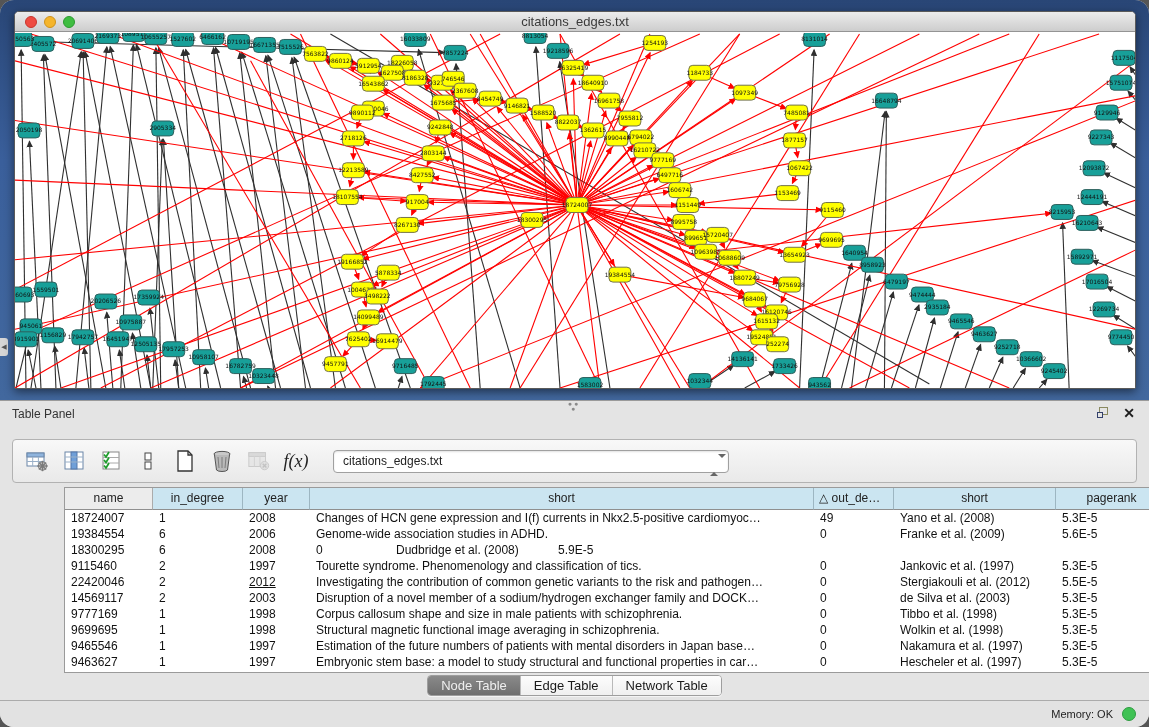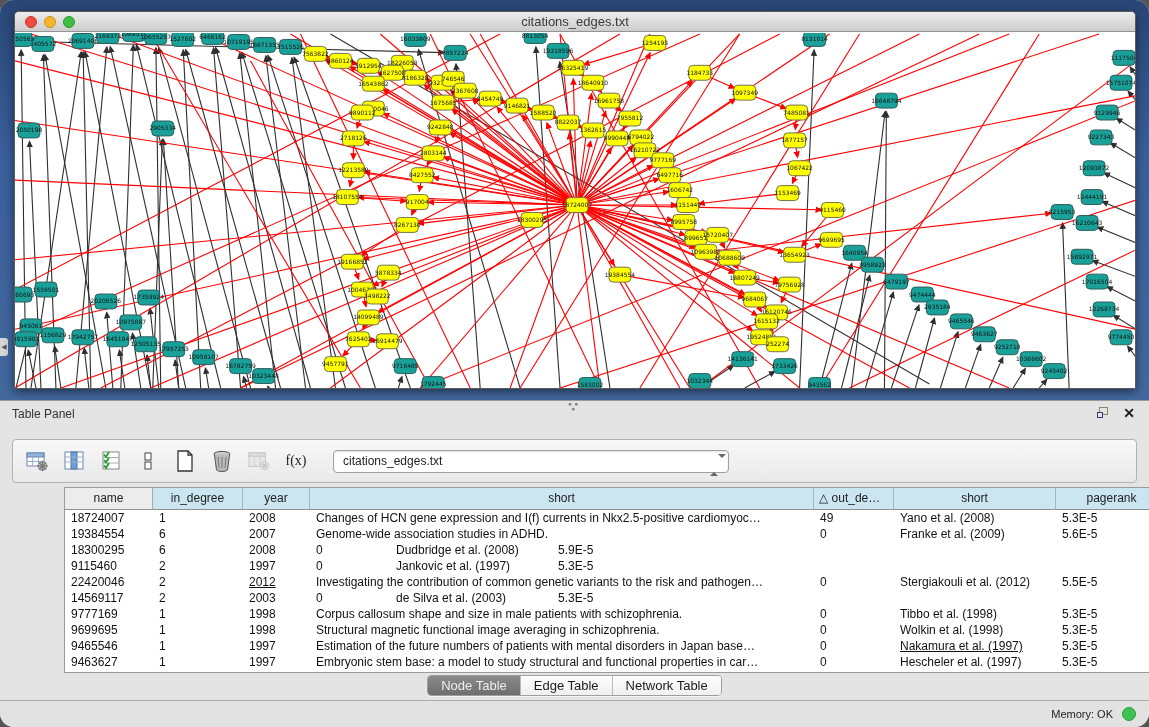--- a/index.html
+++ b/index.html
@@ -34,21 +34,21 @@
   .ph-icons{position:absolute;right:14px;top:5px;display:flex;gap:14px;align-items:center;}
   .float-icon{position:relative;width:12px;height:12px;}
   .float-icon .sq1{position:absolute;left:2px;top:0;width:9px;height:8px;border:1px solid #8a8a60;}
   .float-icon .sq2{position:absolute;left:0;top:5px;width:6px;height:6px;border:1px solid #33406b;background:#e4e4e4;}
   .close-x{font-size:14px;font-weight:bold;color:#1c1c1c;line-height:14px;}
   .toolbar-box{position:absolute;left:12px;top:38px;width:1125px;height:44px;
                border:1px solid #b2b2b2;border-radius:4px;
                background:linear-gradient(#f8f8f8,#e9e9e9);
                display:flex;align-items:center;padding-left:12px;gap:13px;}
   .tb-icon{width:24px;height:22px;display:flex;align-items:center;justify-content:center;}
-  .fx{font-family:"Liberation Serif",serif;font-size:14px;color:#222;}
+  .fx{font-family:"Liberation Serif",serif;font-style:italic;font-size:18px;color:#222;}
   .combo{margin-left:12px;width:396px;height:23px;background:#fff;border:1px solid #a0a0a0;
          border-radius:4px;position:relative;font-size:12px;color:#222;line-height:21px;padding-left:9px;
          box-shadow:inset 0 1px 2px rgba(0,0,0,.12);}
   .combo .arrows{position:absolute;right:9px;top:4px;width:9px;height:14px;}
   .combo .arrows .up{width:0;height:0;border-left:4px solid transparent;border-right:4px solid transparent;
                      border-bottom:4px solid #666;margin-bottom:3px;}
   .combo .arrows .dn{width:0;height:0;border-left:4px solid transparent;border-right:4px solid transparent;
                      border-top:4px solid #666;}
   
   .table-outer{position:absolute;left:20px;top:86px;width:1117px;height:186px;
@@ -988,55 +988,57 @@
             <div class="td" style="width: 90px;">1</div>
             <div class="td" style="width: 67px;">2008</div>
             <div class="td" style="width: 504px;">Changes of HCN gene expression and I(f) currents in Nkx2.5-positive cardiomyoc…</div>
             <div class="td" style="width: 80px;">49</div>
             <div class="td" style="width: 162px;">Yano et al. (2008)</div>
             <div class="td" style="width: 112px;">5.3E-5</div>
           </div>
           <div class="tr">
             <div class="td" style="width: 88px;">19384554</div>
             <div class="td" style="width: 90px;">6</div>
-            <div class="td" style="width: 67px;">2007</div>
+            <div class="td" style="width: 67px;">2006</div>
             <div class="td" style="width: 504px;">Genome-wide association studies in ADHD.</div>
             <div class="td" style="width: 80px;">0</div>
             <div class="td" style="width: 162px;">Franke et al. (2009)</div>
             <div class="td" style="width: 112px;">5.6E-5</div>
           </div>
           <div class="tr">
             <div class="td" style="width: 88px;">18300295</div>
             <div class="td" style="width: 90px;">6</div>
             <div class="td" style="width: 67px;">2008</div>
             <div class="td" style="width: 80px;">0</div>
             <div class="td" style="width: 162px;">Dudbridge et al. (2008)</div>
             <div class="td" style="width: 112px;">5.9E-5</div>
           </div>
           <div class="tr">
             <div class="td" style="width: 88px;">9115460</div>
             <div class="td" style="width: 90px;">2</div>
             <div class="td" style="width: 67px;">1997</div>
+            <div class="td" style="width: 504px;">Tourette syndrome. Phenomenology and classification of tics.</div>
             <div class="td" style="width: 80px;">0</div>
             <div class="td" style="width: 162px;">Jankovic et al. (1997)</div>
             <div class="td" style="width: 112px;">5.3E-5</div>
           </div>
           <div class="tr">
             <div class="td" style="width: 88px;">22420046</div>
             <div class="td" style="width: 90px;">2</div>
             <div class="td" style="width: 67px; text-decoration: underline;">2012</div>
             <div class="td" style="width: 504px;">Investigating the contribution of common genetic variants to the risk and pathogen…</div>
             <div class="td" style="width: 80px;">0</div>
             <div class="td" style="width: 162px;">Stergiakouli et al. (2012)</div>
             <div class="td" style="width: 112px;">5.5E-5</div>
           </div>
           <div class="tr">
             <div class="td" style="width: 88px;">14569117</div>
             <div class="td" style="width: 90px;">2</div>
             <div class="td" style="width: 67px;">2003</div>
+            <div class="td" style="width: 504px;">Disruption of a novel member of a sodium/hydrogen exchanger family and DOCK…</div>
             <div class="td" style="width: 80px;">0</div>
             <div class="td" style="width: 162px;">de Silva et al. (2003)</div>
             <div class="td" style="width: 112px;">5.3E-5</div>
           </div>
           <div class="tr">
             <div class="td" style="width: 88px;">9777169</div>
             <div class="td" style="width: 90px;">1</div>
             <div class="td" style="width: 67px;">1998</div>
             <div class="td" style="width: 504px;">Corpus callosum shape and size in male patients with schizophrenia.</div>
             <div class="td" style="width: 80px;">0</div>
@@ -1051,21 +1053,21 @@
             <div class="td" style="width: 80px;">0</div>
             <div class="td" style="width: 162px;">Wolkin et al. (1998)</div>
             <div class="td" style="width: 112px;">5.3E-5</div>
           </div>
           <div class="tr">
             <div class="td" style="width: 88px;">9465546</div>
             <div class="td" style="width: 90px;">1</div>
             <div class="td" style="width: 67px;">1997</div>
             <div class="td" style="width: 504px;">Estimation of the future numbers of patients with mental disorders in Japan base…</div>
             <div class="td" style="width: 80px;">0</div>
-            <div class="td" style="width: 162px; text-decoration: underline;">Nakamura et al. (1997)</div>
+            <div class="td" style="width: 162px;">Nakamura et al. (1997)</div>
             <div class="td" style="width: 112px;">5.3E-5</div>
           </div>
           <div class="tr">
             <div class="td" style="width: 88px;">9463627</div>
             <div class="td" style="width: 90px;">1</div>
             <div class="td" style="width: 67px;">1997</div>
             <div class="td" style="width: 504px;">Embryonic stem base: a model to study structural and functional properties in car…</div>
             <div class="td" style="width: 80px;">0</div>
             <div class="td" style="width: 162px;">Hescheler et al. (1997)</div>
             <div class="td" style="width: 112px;">5.3E-5</div>

